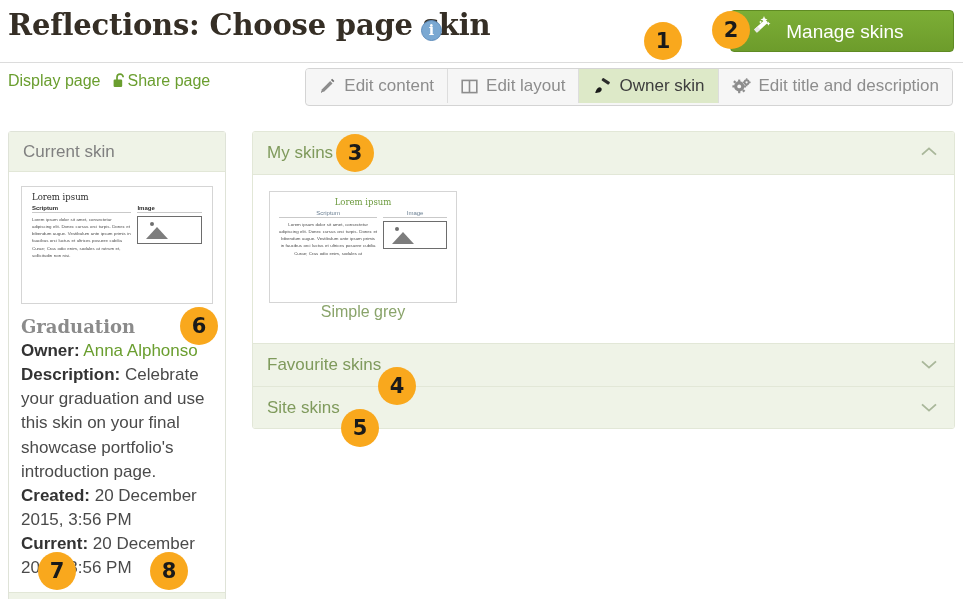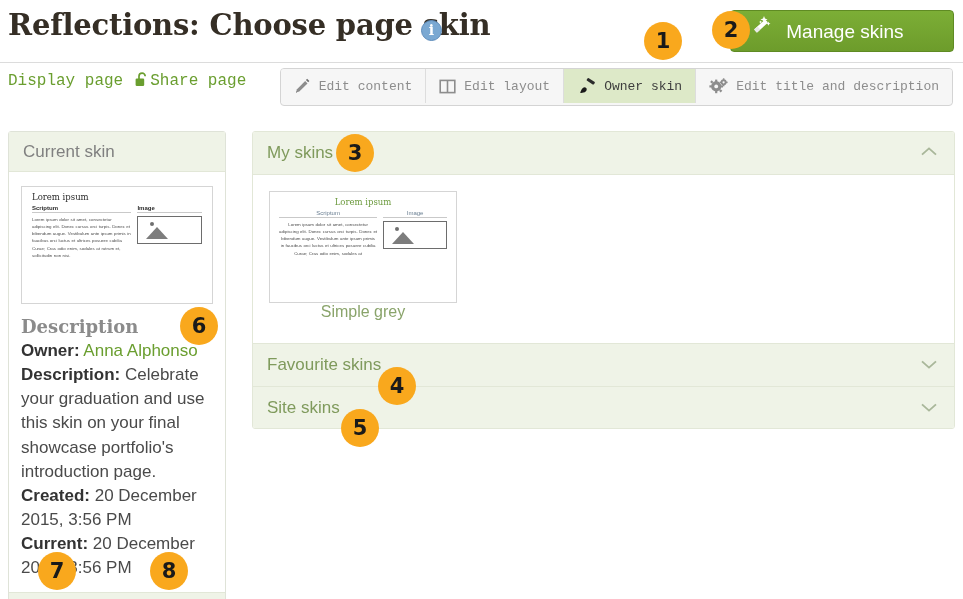--- a/index.html
+++ b/index.html
@@ -71,21 +71,20 @@
     margin: -3px 10px 0 18px;
   }
   #manage-skins-label { vertical-align: middle; }
 
   
   #subnav {
     position: absolute;
     left: 0; top: 62px;
     width: 963px; height: 42px;
     border-top: 1px solid #dcdcdc;
-    font-family: Liberation Mono, monospace;
   }
   #page-links {
     position: absolute;
     left: 8px; top: 9px;
     font-size: 16px;
     white-space: nowrap;
   }
   #page-links a {
     color: #6a9e2f;
     text-decoration: none;
@@ -107,21 +106,21 @@
     border-radius: 4px;
     overflow: hidden;
     background: #f6f6f6;
   }
   .tab {
     display: flex;
     align-items: center;
     gap: 8px;
     padding: 0 13px;
     height: 34px;
-    font-size: 13px;
+    font-size: 17px;
     color: #8d8d8d;
     background: #f6f6f6;
     border-right: 1px solid #dddddd;
     cursor: pointer;
     white-space: nowrap;
   }
   .tab:last-child { border-right: none; }
   .tab.active {
     background: #dde9c8;
     color: #3d3d3d;
@@ -445,21 +444,21 @@
               <div class="t-img">
                 <span class="sun"></span>
                   <span class="mtn"></span>
               </div>
             </div>
           </div>
         </div>
         <div class="bar"></div>
       </div>
 
-      <div id="skin-name">Description</div>
+      <div id="skin-name">Graduation</div>
 
       <div class="meta-row">
         <span class="meta-label">Owner:</span>
         <a class="meta-link">Anna Alphonso</a>
       </div>
       <div class="meta-row">
         <span class="meta-label">Description:</span>
         <span>Celebrate your graduation and use this skin on your final showcase portfolio's introduction page.</span>
       </div>
       <div class="meta-row">

